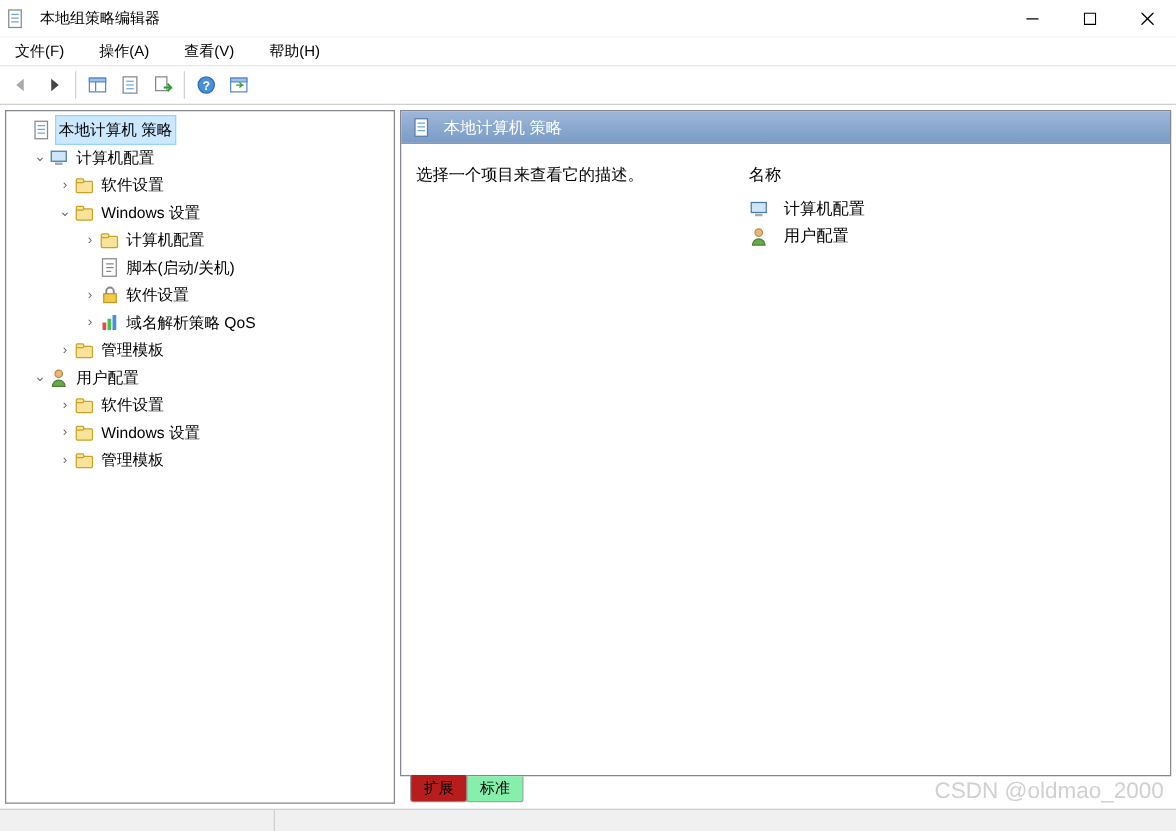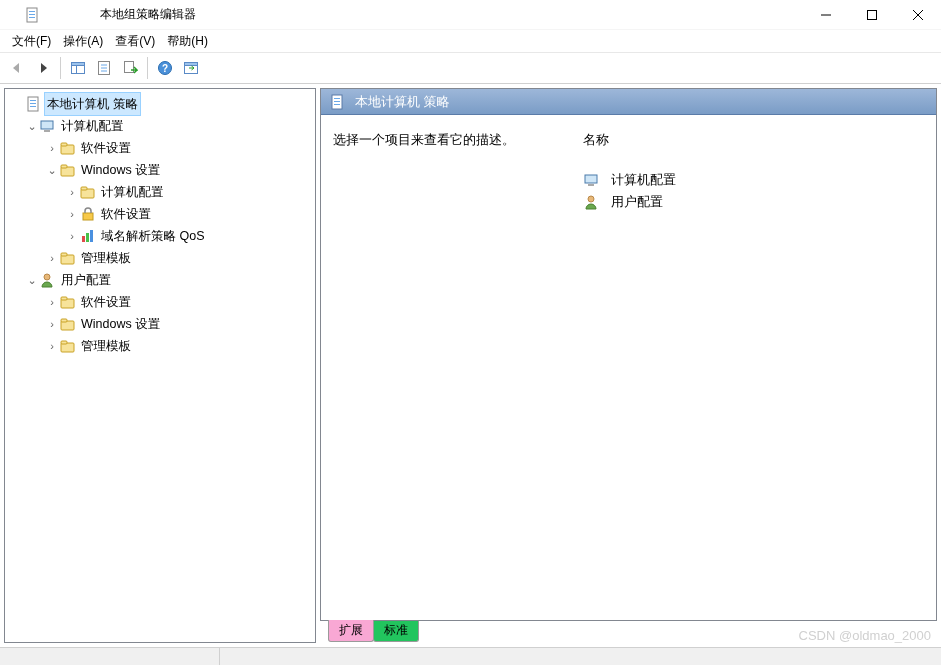--- a/index.html
+++ b/index.html
@@ -1,27 +1,27 @@
 <!DOCTYPE html>
 <html><head>
 <meta charset="utf-8">
 <style>
   * { box-sizing: border-box; font-family: "Segoe UI", "Microsoft YaHei", sans-serif; }
   html,body { margin:0; padding:0; }
   body { width:941px; height:665px; background:#fff; overflow:hidden; position:relative; }
 
   
-  .titlebar { height:30px; display:flex; align-items:center; padding-left:24px; border-bottom:1px solid #f5f5f5;gap:48px; }
+  .titlebar { height:30px; display:flex; align-items:center; padding-left:4px; border-bottom:1px solid #f5f5f5; }
   .titlebar .title { font-size:12px; color:#000; margin-left:6px; }
   .win-controls { margin-left:auto; display:flex; }
   .win-btn { width:46px; height:30px; display:flex; align-items:center; justify-content:center; }
   .win-btn svg { stroke:#000; fill:none; stroke-width:1; }
 
   
-  .menubar { height:22px; display:flex; align-items:center; padding:0 6px; font-size:12px; }
+  .menubar { height:22px; display:flex; align-items:center; padding:0 6px; gap:16px; font-size:12px; }
   .menu-item { padding:2px 6px; }
 
   
   .toolbar { height:32px; border-top:1px solid #e8e8e8; border-bottom:1px solid #d0d0d0; display:flex; align-items:center; padding:0 4px; gap:0; background:#fff; }
   .tb-btn { width:24px; height:24px; display:flex; align-items:center; justify-content:center; border:1px solid transparent; margin:0 1px; }
   .tb-btn.disabled { opacity:.45; }
   .tb-sep { width:1px; height:22px; background:#d0d0d0; margin:0 4px; }
 
   
   .body { display:flex; height:calc(665px - 30px - 22px - 32px - 18px);justify-content:flex-end; }
@@ -38,37 +38,37 @@
   .sel { background:#cce8ff; border:1px solid #99d1ff; padding:0 2px; margin-left:-3px; }
   .depth-0 { padding-left:6px; }
   .depth-1 { padding-left:20px; }
   .depth-2 { padding-left:40px; }
   .depth-3 { padding-left:60px; }
 
   
   .content-border { position:absolute; top:0; left:0; right:0; bottom:22px; border:1px solid #828790; background:#fff; }
   .content-header { height:26px; background:linear-gradient(#9db7d9,#7a9cc6); display:flex; align-items:center; padding-left:8px; color:#fff; font-size:13px; border-bottom:1px solid #5a7ba8; }
   .content-header .hdr-icon { margin-right:8px; }
-  .content-body { display:flex; padding:16px 12px 12px 12px; font-size:13px; }
+  .content-body { display:flex; padding:16px 12px 12px 12px; font-size:13px;gap:16px; }
   .desc-col { width:250px; }
   .list-col { flex:1; }
-  .list-col .col-header { font-size:13px; margin-bottom:20px; }
+  .list-col .col-header { font-size:13px; margin-bottom:7px; }
   .list-item { display:flex; align-items:center; height:22px; gap:6px; }
 
   
   .tabs { position:absolute; bottom:0; left:8px; height:22px; display:flex; align-items:flex-start; font-size:12px; }
-  .tab { border:1px solid #9a9a9a; border-top:none; background:#22c55e; padding:1px 10px 2px 10px; border-radius:0 0 3px 3px; margin-right:-1px; }
-  .tab.active { background:#f9a8d4; position:relative; top:-1px; padding-top:2px; }
+  .tab { border:1px solid #9a9a9a; border-top:none; background:#86efac; padding:1px 10px 2px 10px; border-radius:0 0 3px 3px; margin-right:-1px; }
+  .tab.active { background:#b91c1c; position:relative; top:-1px; padding-top:2px; }
 
   
   .statusbar { height:18px; background:#f0f0f0; border-top:1px solid #d0d0d0; position:relative; }
   .statusbar .cell1 { position:absolute; left:0; top:0; bottom:0; width:220px; border-right:1px solid #d0d0d0; }
 
   
-  .watermark { position:absolute; right:10px; bottom:22px; font-size:13px; color:#d0d0d0; }
+  .watermark { position:absolute; right:10px; bottom:22px; font-size:18px; color:#d0d0d0; }
 
   
   .folder-icon svg rect{ fill:#f7e39a; stroke:#c9a227; }
 </style>
 </head>
 <body>
 
 <div class="titlebar">
   <span class="ticon">
     <svg width="16" height="16">
@@ -212,20 +212,32 @@
                   <li>
                       <div class="node depth-3">
                     <span class="twisty">›</span>
                     <span class="ticon folder-icon">
                           <svg width="16" height="16">
                             <rect x="1" y="5" width="13" height="9" rx="1"></rect>
                             <rect x="1" y="3" width="6" height="3" rx="1"></rect>
                           </svg>
                         </span>
                     <span>计算机配置</span>
+                  </div>
+                    </li>
+                  <li>
+                      <div class="node depth-3">
+                    <span class="twisty none">›</span>
+                    <span class="ticon">
+                          <svg width="16" height="16">
+                            <rect x="2" y="1" width="11" height="14" fill="#fff" stroke="#888"></rect>
+                            <path d="M5 5h6M5 8h6M5 11h4" stroke="#888"></path>
+                          </svg>
+                        </span>
+                    <span>脚本(启动/关机)</span>
                   </div>
                     </li>
                   <li>
                       <div class="node depth-3">
                     <span class="twisty">›</span>
                     <span class="ticon">
                           <svg width="16" height="16">
                             <rect x="3" y="7" width="10" height="7" fill="#f7c94a" stroke="#c29a20"></rect>
                             <path d="M5 7 V5 a3 3 0 0 1 6 0 V7" fill="none" stroke="#888" stroke-width="1.5"></path>
                           </svg>

